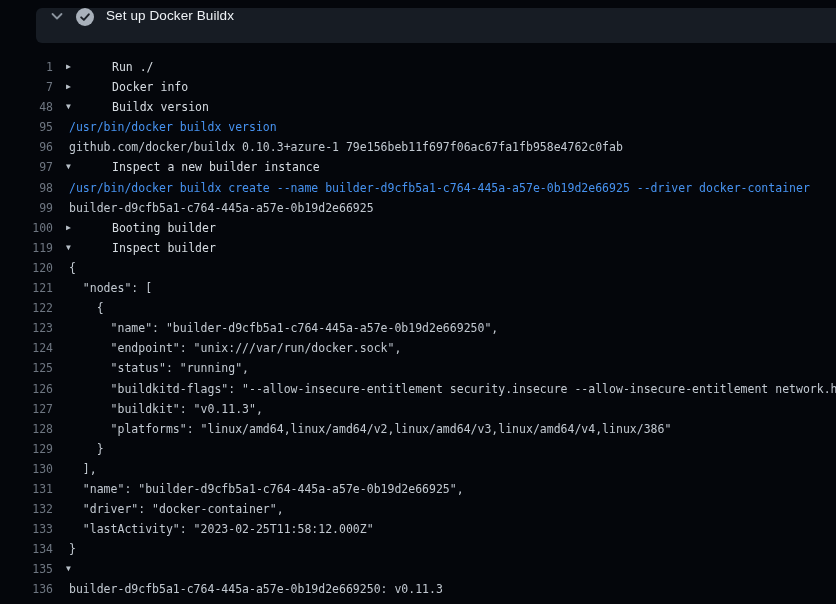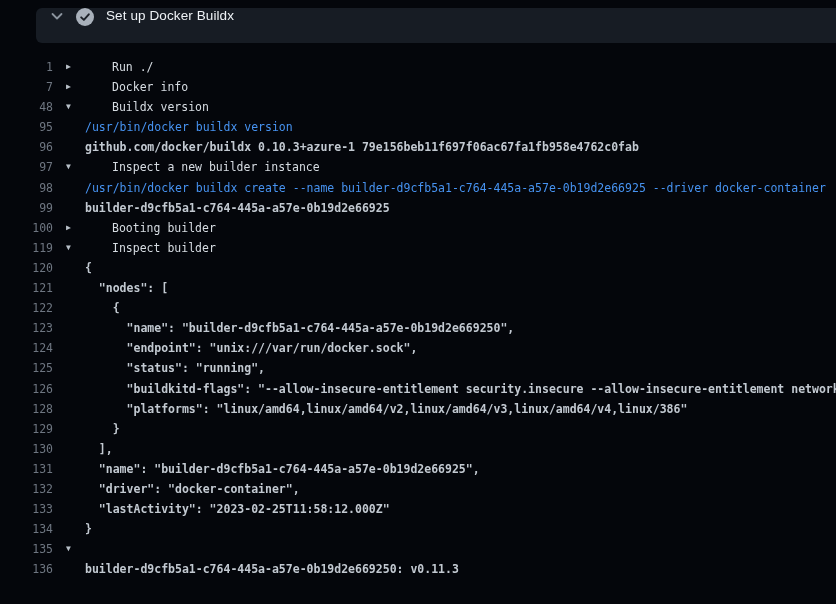--- a/index.html
+++ b/index.html
@@ -37,23 +37,23 @@
     flex:none; width:53px; text-align:right;
     color:#6e7681; cursor:pointer;
   }
   .row .arrow {
     flex:none; width:14px; margin-left:13px;
     font-size:8px; color:#b8c0c8;
     display:flex; align-items:center;
   }
   .row.group { cursor:pointer; }
   .row.group .txt { color:#d6dce2;margin-left:32px; }
-  .row.cmd .txt, .row.out .txt { margin-left:32px; }
+  .row.cmd .txt, .row.out .txt { margin-left:16px; }
   .row.cmd .txt { color:#4793f1; }
-  .row.out .txt { color:#c2c9d1;font-weight:bold; }
+  .row.out .txt { color:#c2c9d1; }
   .txt { flex:none; }
 </style>
 </head>
 <body>
 
 <div class="step-header">
   <span class="chev">
     <svg width="16" height="16" viewBox="0 0 16 16">
       <path d="M3.5 6 L8 10.5 L12.5 6" fill="none" stroke="#8b949e" stroke-width="1.8" stroke-linecap="round" stroke-linejoin="round"></path>
     </svg>
@@ -78,20 +78,21 @@
     <div class="row out"><span class="num">99</span><span class="txt">builder-d9cfb5a1-c764-445a-a57e-0b19d2e66925</span></div>
     <div class="row group"><span class="num">100</span><span class="arrow">▶</span><span class="txt">Booting builder</span></div>
     <div class="row group"><span class="num">119</span><span class="arrow">▼</span><span class="txt">Inspect builder</span></div>
     <div class="row out"><span class="num">120</span><span class="txt">{</span></div>
     <div class="row out"><span class="num">121</span><span class="txt">  "nodes": [</span></div>
     <div class="row out"><span class="num">122</span><span class="txt">    {</span></div>
     <div class="row out"><span class="num">123</span><span class="txt">      "name": "builder-d9cfb5a1-c764-445a-a57e-0b19d2e669250",</span></div>
     <div class="row out"><span class="num">124</span><span class="txt">      "endpoint": "unix:///var/run/docker.sock",</span></div>
     <div class="row out"><span class="num">125</span><span class="txt">      "status": "running",</span></div>
     <div class="row out"><span class="num">126</span><span class="txt">      "buildkitd-flags": "--allow-insecure-entitlement security.insecure --allow-insecure-entitlement network.host",</span></div>
+    <div class="row out"><span class="num">127</span><span class="txt">      "buildkit": "v0.11.3",</span></div>
     <div class="row out"><span class="num">128</span><span class="txt">      "platforms": "linux/amd64,linux/amd64/v2,linux/amd64/v3,linux/amd64/v4,linux/386"</span></div>
     <div class="row out"><span class="num">129</span><span class="txt">    }</span></div>
     <div class="row out"><span class="num">130</span><span class="txt">  ],</span></div>
     <div class="row out"><span class="num">131</span><span class="txt">  "name": "builder-d9cfb5a1-c764-445a-a57e-0b19d2e66925",</span></div>
     <div class="row out"><span class="num">132</span><span class="txt">  "driver": "docker-container",</span></div>
     <div class="row out"><span class="num">133</span><span class="txt">  "lastActivity": "2023-02-25T11:58:12.000Z"</span></div>
     <div class="row out"><span class="num">134</span><span class="txt">}</span></div>
     <div class="row group"><span class="num">135</span><span class="arrow">▼</span></div>
     <div class="row out"><span class="num">136</span><span class="txt">builder-d9cfb5a1-c764-445a-a57e-0b19d2e669250: v0.11.3</span></div>
   </div>

